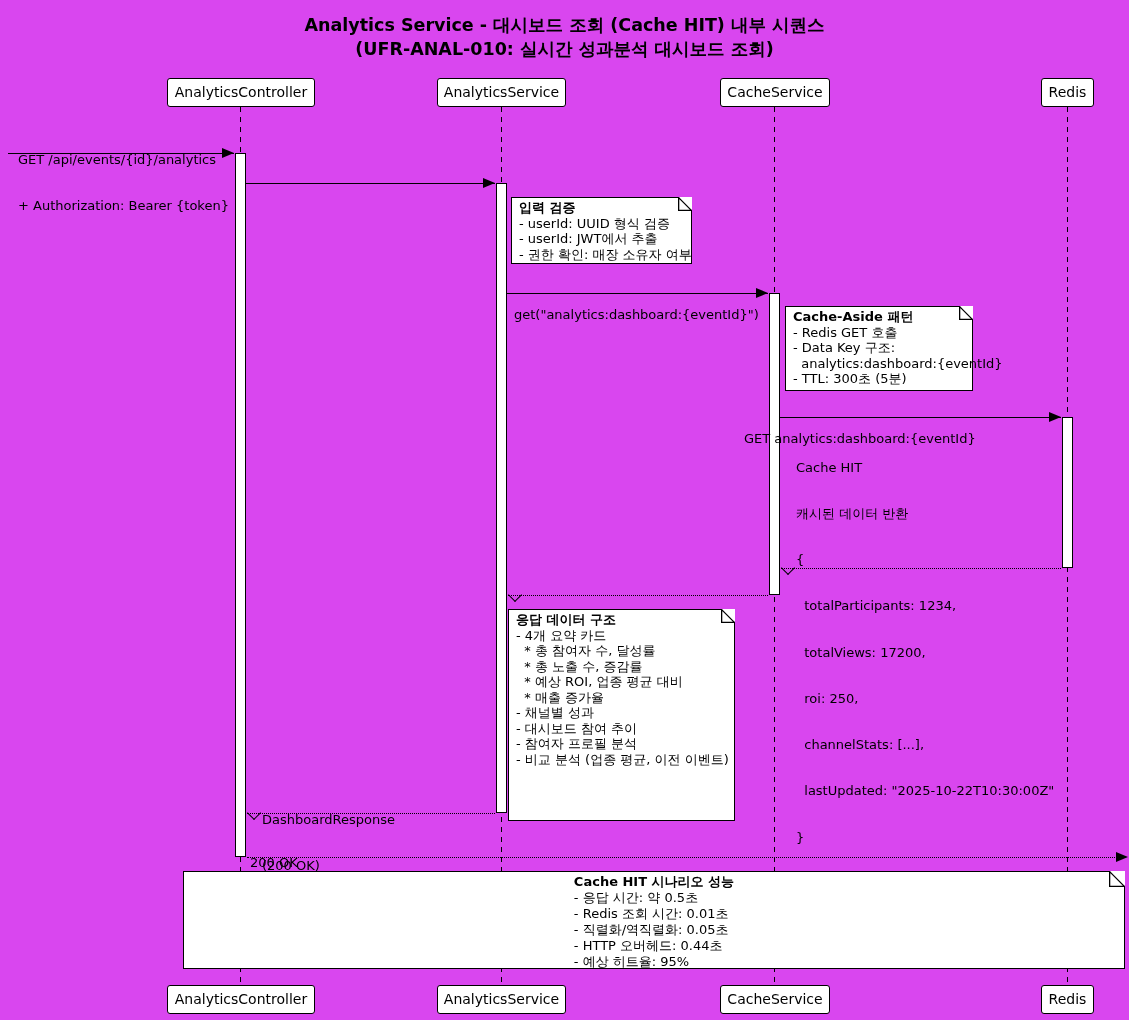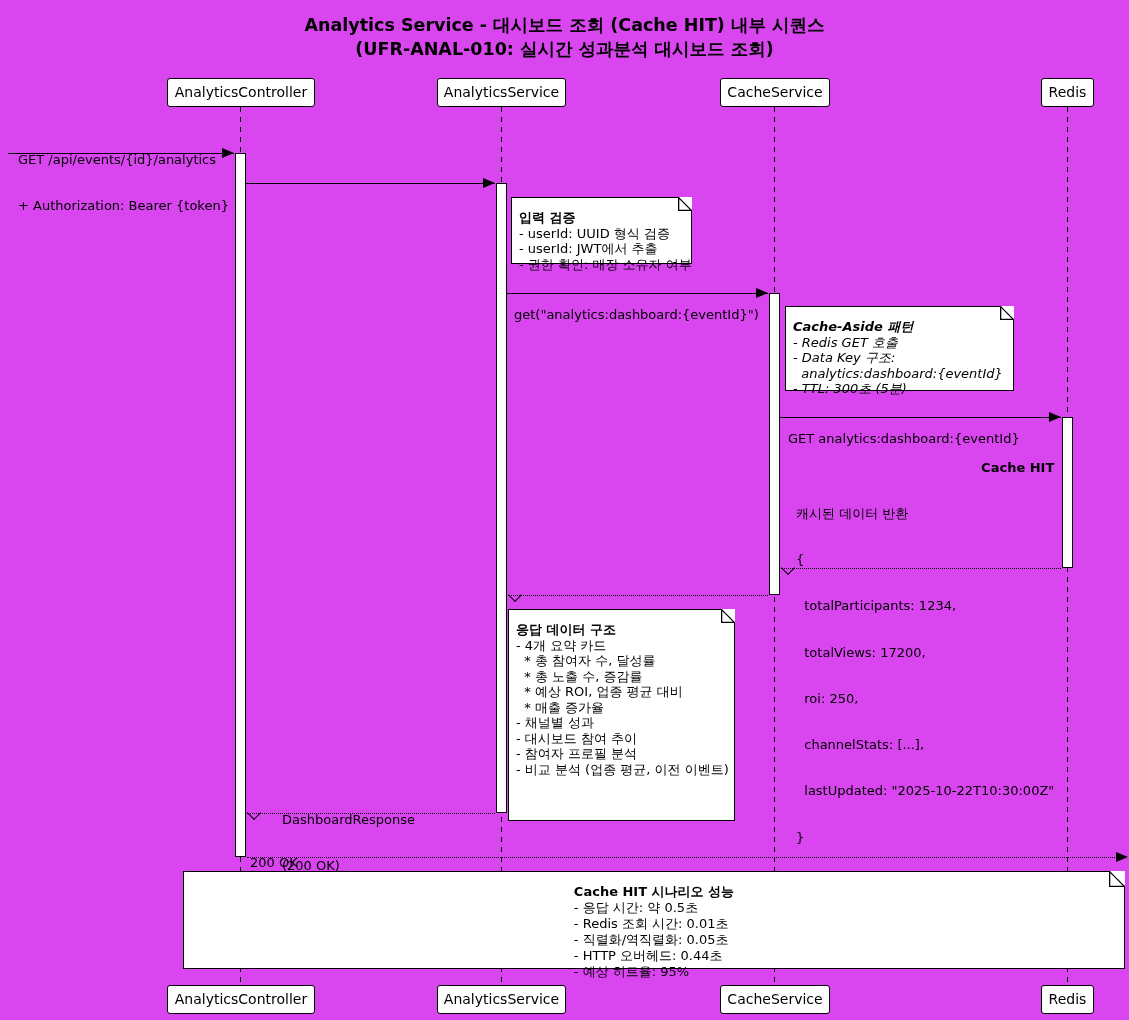--- a/index.html
+++ b/index.html
@@ -13,24 +13,24 @@
             background:repeating-linear-gradient(to bottom,#000 0 5px,transparent 5px 10px);}
   .act{position:absolute;width:11px;background:#fff;border:1.3px solid #000;box-sizing:border-box;z-index:3;}
   .mline{position:absolute;height:0;z-index:4;}
   .solid{border-top:1.4px solid #000;}
   .dotted{border-top:1.6px dotted #000;}
   .head-r{position:absolute;width:0;height:0;border-top:5px solid transparent;border-bottom:5px solid transparent;
           border-left:12px solid #000;z-index:5;}
   .head-l-open{position:absolute;width:9px;height:9px;border-left:1.5px solid #000;border-bottom:1.5px solid #000;
           transform:rotate(-45deg);z-index:5;}
   .mlabel{position:absolute;font-size:13px;line-height:15.4px;white-space:pre;z-index:4;}
-  .mlabel .b{font-weight:bold;text-align:right;}
+  .mlabel .b{font-weight:normal;}
   .mlabel span{display:block;white-space:pre;}
   .note{position:absolute;background:#fff;border:1.3px solid #000;box-sizing:border-box;
-        font-size:13px;line-height:15.5px;padding:12px 7px;z-index:6;}
+        font-size:13px;line-height:15.5px;padding:2px 7px;z-index:6;}
   .note .fold{position:absolute;top:-1.3px;right:-1.3px;}
   .note-title{font-weight:bold;white-space:pre;}
   .note-line{display:block;white-space:pre;}
   .note-center-inner{width:fit-content;margin:0 auto;text-align:left;}
 </style>
 </head>
 <body>
 
 <div id="diagram">
 
@@ -68,21 +68,21 @@
 
   <div class="mline solid" style="left:246px;top:183px;width:249px;"></div>
   <div class="head-r" style="left:483px;top:178px;"></div>
 
   <div class="mlabel" style="left:514px;top:276px;">
     <span>get("analytics:dashboard:{eventId}")</span>
   </div>
   <div class="mline solid" style="left:507px;top:293px;width:261px;"></div>
   <div class="head-r" style="left:756px;top:288px;"></div>
 
-  <div class="mlabel" style="left:788px;top:400px;">
+  <div class="mlabel" style="left:744px;top:400px;">
     <span>GET analytics:dashboard:{eventId}</span>
   </div>
   <div class="mline solid" style="left:780px;top:417px;width:281px;"></div>
   <div class="head-r" style="left:1049px;top:412px;"></div>
 
   <div class="mlabel" style="left:796px;top:429px;">
     <span class="b">Cache HIT</span>
     <span>캐시된 데이터 반환</span>
     <span>{</span>
     <span>  totalParticipants: 1234,</span>
@@ -94,21 +94,21 @@
   </div>
   <div class="mline dotted" style="left:781px;top:568px;width:280px;"></div>
   <div class="head-l-open" style="left:783px;top:563px;"></div>
 
   <div class="mlabel" style="left:523px;top:578px;">
     <span>Dashboard 데이터 (JSON)</span>
   </div>
   <div class="mline dotted" style="left:508px;top:595px;width:260px;"></div>
   <div class="head-l-open" style="left:510px;top:590px;"></div>
 
-  <div class="mlabel" style="left:262px;top:781px;margin-left:20px;">
+  <div class="mlabel" style="left:262px;top:781px;">
     <span>DashboardResponse</span>
     <span>(200 OK)</span>
   </div>
   <div class="mline dotted" style="left:247px;top:813px;width:248px;"></div>
   <div class="head-l-open" style="left:249px;top:808px;"></div>
 
   <div class="mlabel" style="left:250px;top:824px;">
     <span>200 OK</span>
     <span>Dashboard Data (JSON)</span>
   </div>
@@ -119,21 +119,21 @@
     <svg class="fold" width="14" height="14" viewBox="0 0 14 14">
       <polygon points="0,0 14,0 14,14" fill="#ffffff"></polygon>
       <path d="M0.65,0 L0.65,13.35 L14,13.35 M0.65,0.65 L13.35,13.35" fill="none" stroke="#000" stroke-width="1.3"></path>
     </svg>
     <span class="note-title">입력 검증</span>
     <span class="note-line">- userId: UUID 형식 검증</span>
     <span class="note-line">- userId: JWT에서 추출</span>
     <span class="note-line">- 권한 확인: 매장 소유자 여부</span>
   </div>
 
-  <div class="note" style="left:785px;top:306px;width:229px;height:85px;font-style:italic;">
+  <div class="note" style="left:785px;top:306px;width:188px;height:85px;">
     <svg class="fold" width="14" height="14" viewBox="0 0 14 14">
       <polygon points="0,0 14,0 14,14" fill="#ffffff"></polygon>
       <path d="M0.65,0 L0.65,13.35 L14,13.35 M0.65,0.65 L13.35,13.35" fill="none" stroke="#000" stroke-width="1.3"></path>
     </svg>
     <span class="note-title">Cache-Aside 패턴</span>
     <span class="note-line">- Redis GET 호출</span>
     <span class="note-line">- Data Key 구조:</span>
     <span class="note-line">  analytics:dashboard:{eventId}</span>
     <span class="note-line">- TTL: 300초 (5분)</span>
   </div>

